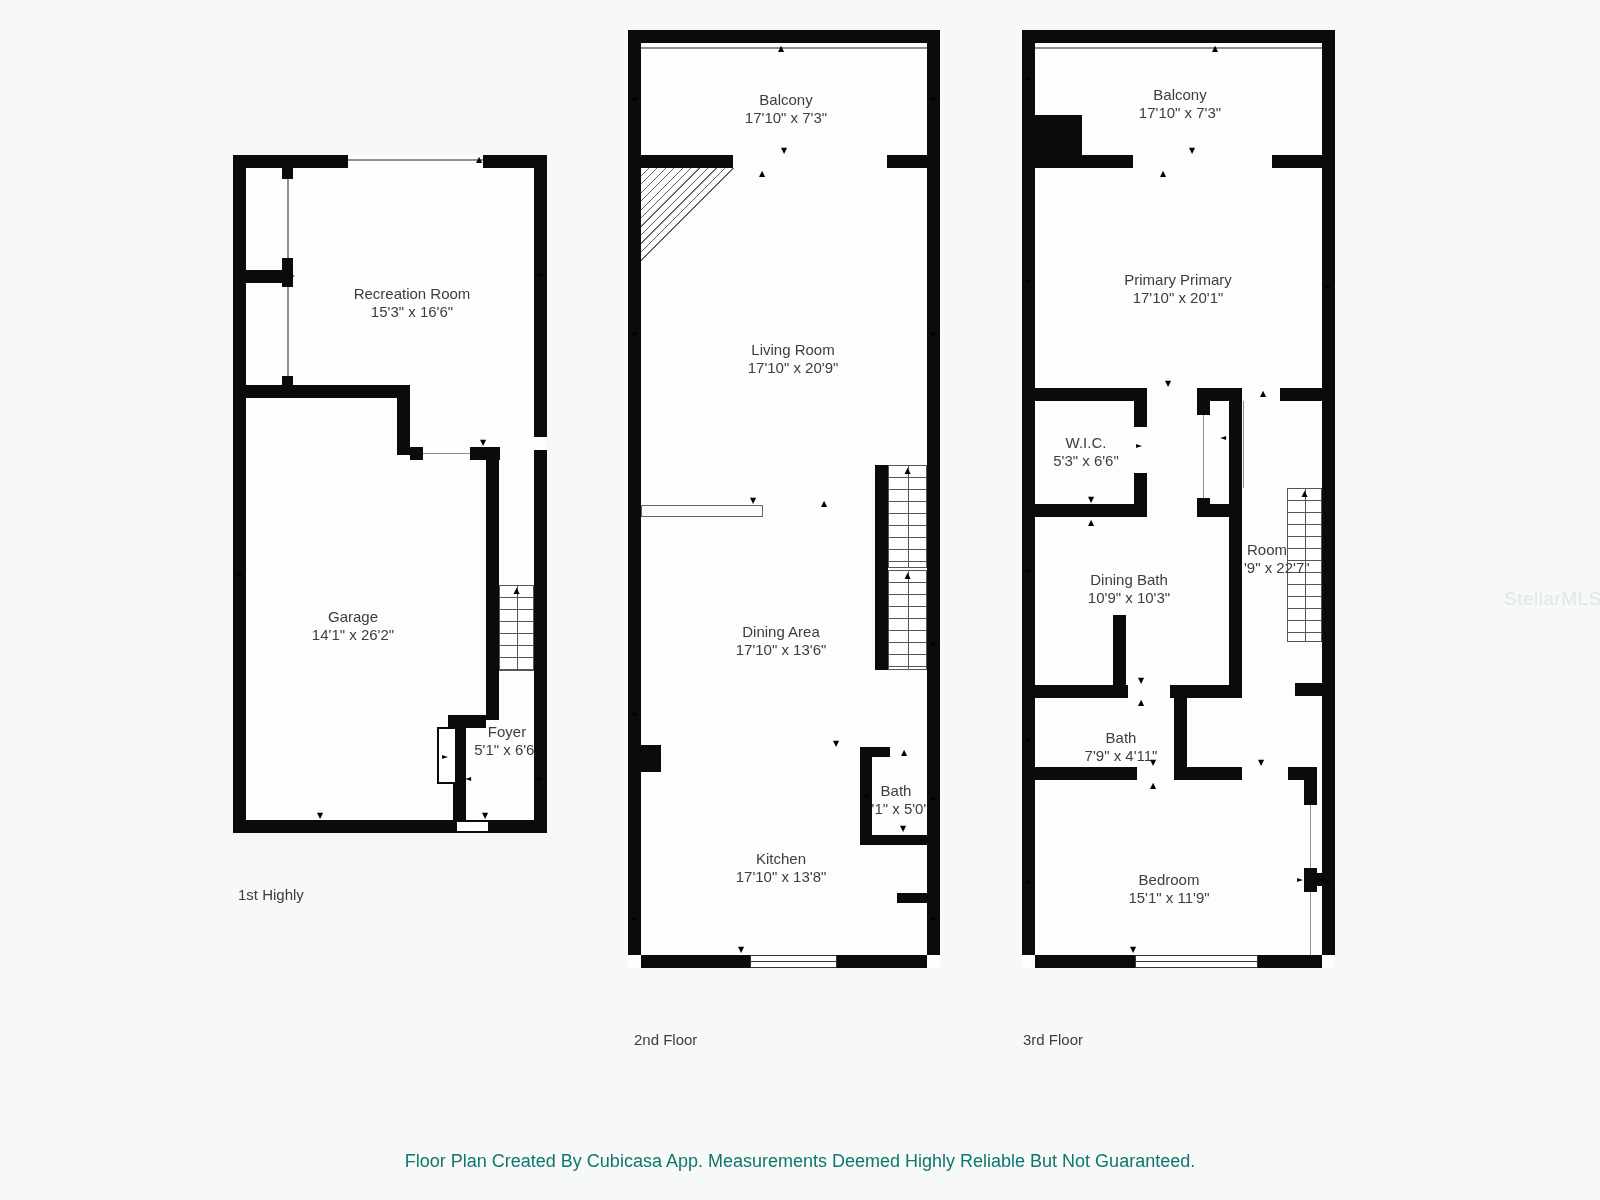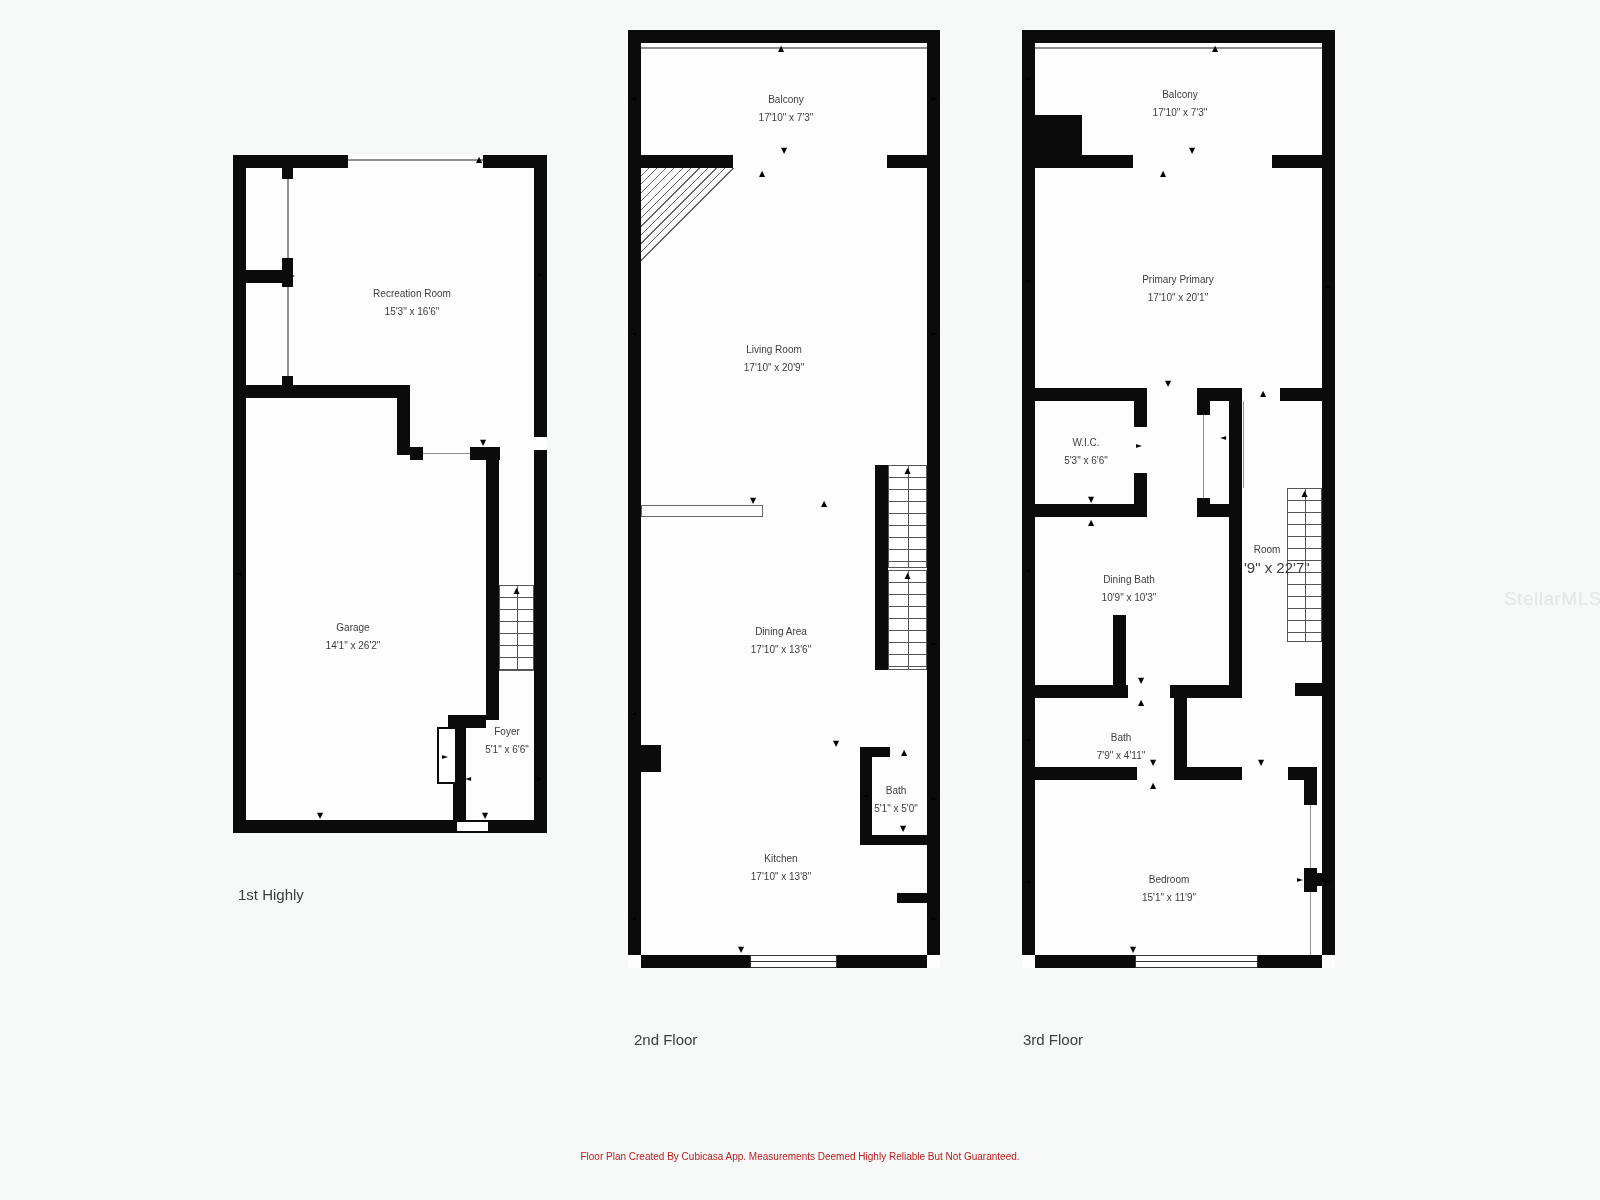--- a/index.html
+++ b/index.html
@@ -1,33 +1,33 @@
 <!DOCTYPE html>
 <html><head>
 <meta charset="utf-8">
 <style>
   body{margin:0}
   .page{position:relative;width:1600px;height:1200px;background:#f7f8f8;font-family:"Liberation Sans",sans-serif;overflow:hidden}
   .floor{position:absolute;background:#fdfdfd}
   i{display:block;font-style:normal}
   .w{position:absolute;background:#0b0b0b;z-index:2}
   .tline{position:absolute;background:#8f8f8f;z-index:1}
-  .lbl{position:absolute;z-index:1;transform:translateX(-50%);text-align:center;font-size:10px;line-height:18px;color:#3d3d3d;white-space:nowrap}
+  .lbl{position:absolute;z-index:1;transform:translateX(-50%);text-align:center;font-size:15px;line-height:18px;color:#3d3d3d;white-space:nowrap}
   .lbl-left{position:absolute;z-index:1;text-align:left;font-size:15px;line-height:18px;color:#3d3d3d;white-space:nowrap}
   .mk{position:absolute;z-index:4;font-size:8px;line-height:8px;color:#000;font-family:"DejaVu Sans",sans-serif}
   .stairs{position:absolute;z-index:1;background-color:#fff;background-image:repeating-linear-gradient(to bottom,transparent 0 11px,#555 11px 12px);border:1px solid #555;box-sizing:border-box}
   .stairs i.mid{position:absolute;left:50%;top:0;bottom:0;width:1px;background:#555}
   .stairs .mk{left:50%;transform:translateX(-50%);top:1px}
   .window{position:absolute;z-index:3;background:#fff;border:1px solid #333;box-sizing:border-box}
   .window i{position:absolute;left:0;right:0;top:45%;height:1px;background:#333}
   .jamb{position:absolute;z-index:3;background:#fff;border:2px solid #0b0b0b;box-sizing:border-box}
   .counter{position:absolute;z-index:1;background:#fcfcfc;border:1px solid #666;box-sizing:border-box}
   .hatch{position:absolute;z-index:1;clip-path:polygon(0 0,100% 0,0 100%);background:repeating-linear-gradient(135deg,#fdfdfd 0 5px,#666 5px 6px)}
   .floor-label{position:absolute;font-size:15px;color:#3d3d3d;z-index:1}
-  .footer{position:absolute;left:0;right:0;text-align:center;font-size:10px;color:#b91c1c}
+  .footer{position:absolute;left:0;right:0;text-align:center;font-size:18px;color:#0f766e}
   .wm{position:absolute;font-size:19px;color:#e2e6e6;letter-spacing:.5px;z-index:0}
 </style>
 </head>
 <body>
 
 <div class="page">
 
   <div class="floor" style="left:233px;top:155px;width:314px;height:678px">
     <i class="w" style="left:0;top:0;width:115px;height:13px"></i>
     <i class="w" style="left:250px;top:0;width:64px;height:13px"></i>
@@ -63,21 +63,21 @@
     <span class="mk" style="left:247px;top:284px">▼</span>
     <span class="mk" style="left:84px;top:657px">▼</span>
     <span class="mk" style="left:249px;top:657px">▼</span>
     <span class="mk" style="left:209px;top:598px">►</span>
     <span class="mk" style="left:232px;top:620px">◄</span>
     <span class="mk" style="left:304px;top:620px">►</span>
     <div class="lbl" style="left:179px;top:130px">
         <div>Recreation Room</div>
         <div>15'3" x 16'6"</div>
       </div>
-    <div class="lbl" style="left:120px;top:464px">
+    <div class="lbl" style="left:120px;top:453px">
         <div>Garage</div>
         <div>14'1" x 26'2"</div>
       </div>
     <div class="lbl" style="left:274px;top:568px">
         <div>Foyer</div>
         <div>5'1" x 6'6"</div>
       </div>
   </div>
 
   <div class="floor" style="left:628px;top:30px;width:312px;height:938px">
@@ -124,21 +124,21 @@
     <span class="mk" style="left:193px;top:470px">▲</span>
     <span class="mk" style="left:205px;top:710px">▼</span>
     <span class="mk" style="left:273px;top:719px">▲</span>
     <span class="mk" style="left:272px;top:795px">▼</span>
     <span class="mk" style="left:234px;top:762px">◄</span>
     <span class="mk" style="left:110px;top:916px">▼</span>
     <div class="lbl" style="left:158px;top:61px">
         <div>Balcony</div>
         <div>17'10" x 7'3"</div>
       </div>
-    <div class="lbl" style="left:146px;top:311px">
+    <div class="lbl" style="left:165px;top:311px">
         <div>Living Room</div>
         <div>17'10" x 20'9"</div>
       </div>
     <div class="lbl" style="left:153px;top:593px">
         <div>Dining Area</div>
         <div>17'10" x 13'6"</div>
       </div>
     <div class="lbl" style="left:268px;top:752px">
         <div>Bath</div>
         <div>5'1" x 5'0"</div>

